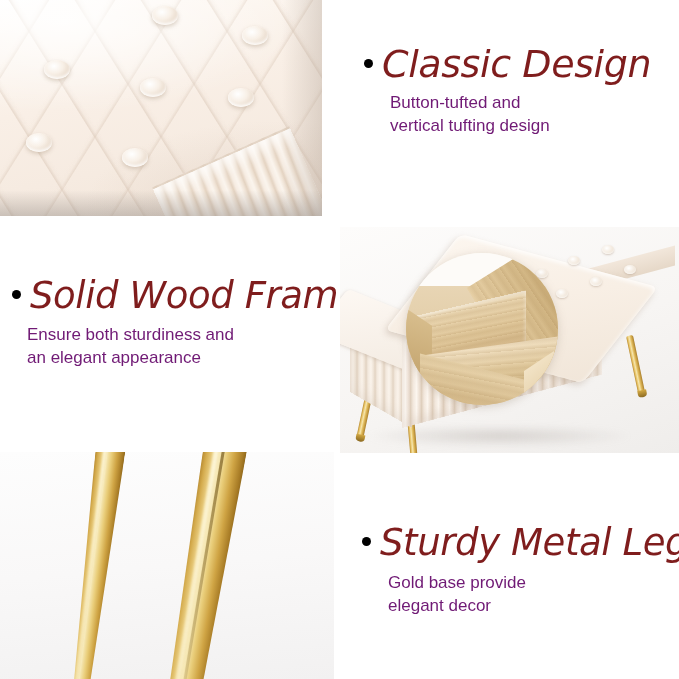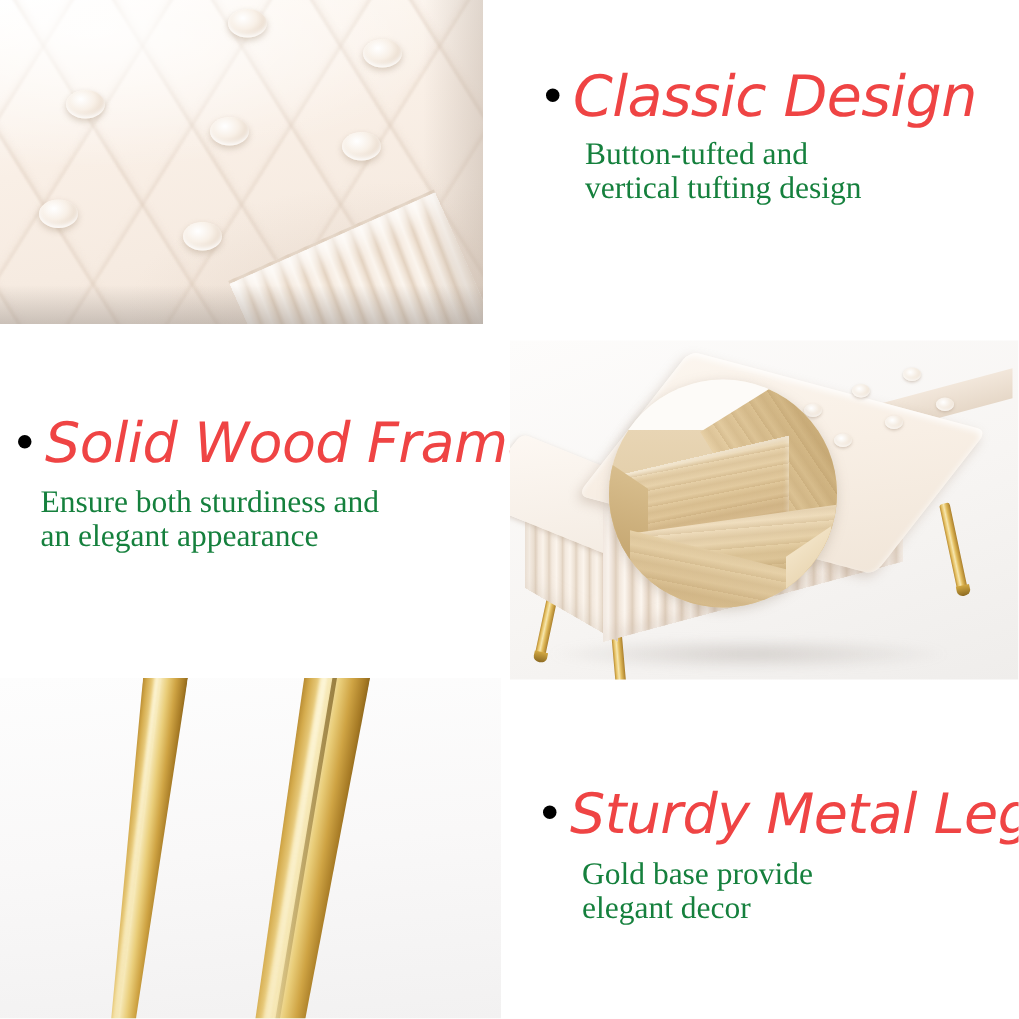--- a/index.html
+++ b/index.html
@@ -35,27 +35,27 @@
     position: relative;
     top: -9px;
   }
   .feature-title {
     font-family: "DejaVu Sans", "Liberation Sans", sans-serif;
     font-style: italic;
     font-weight: 400;
     font-size: 38px;
     line-height: 40px;
     letter-spacing: -0.4px;
-    color: #ef4444;
+    color: #7f1d1d;
   }
   .feature-desc {
-    font-family: Liberation Serif, serif;
-    font-size: 21px;
+    font-family: Liberation Sans, sans-serif;
+    font-size: 17px;
     line-height: 23px;
-    color: #15803d;
+    color: #701a75;
     white-space: pre-line;
   }
 
   #blk-classic { left: 364px; top: 44px; }
   #blk-classic .feature-desc { margin-left: 26px; margin-top: 7px; }
 
   #blk-wood { left: 12px; top: 276px; }
   #blk-wood .feature-title { font-size: 37px; }
   #blk-wood .feature-desc { margin-left: 15px; margin-top: 7px; }
 

